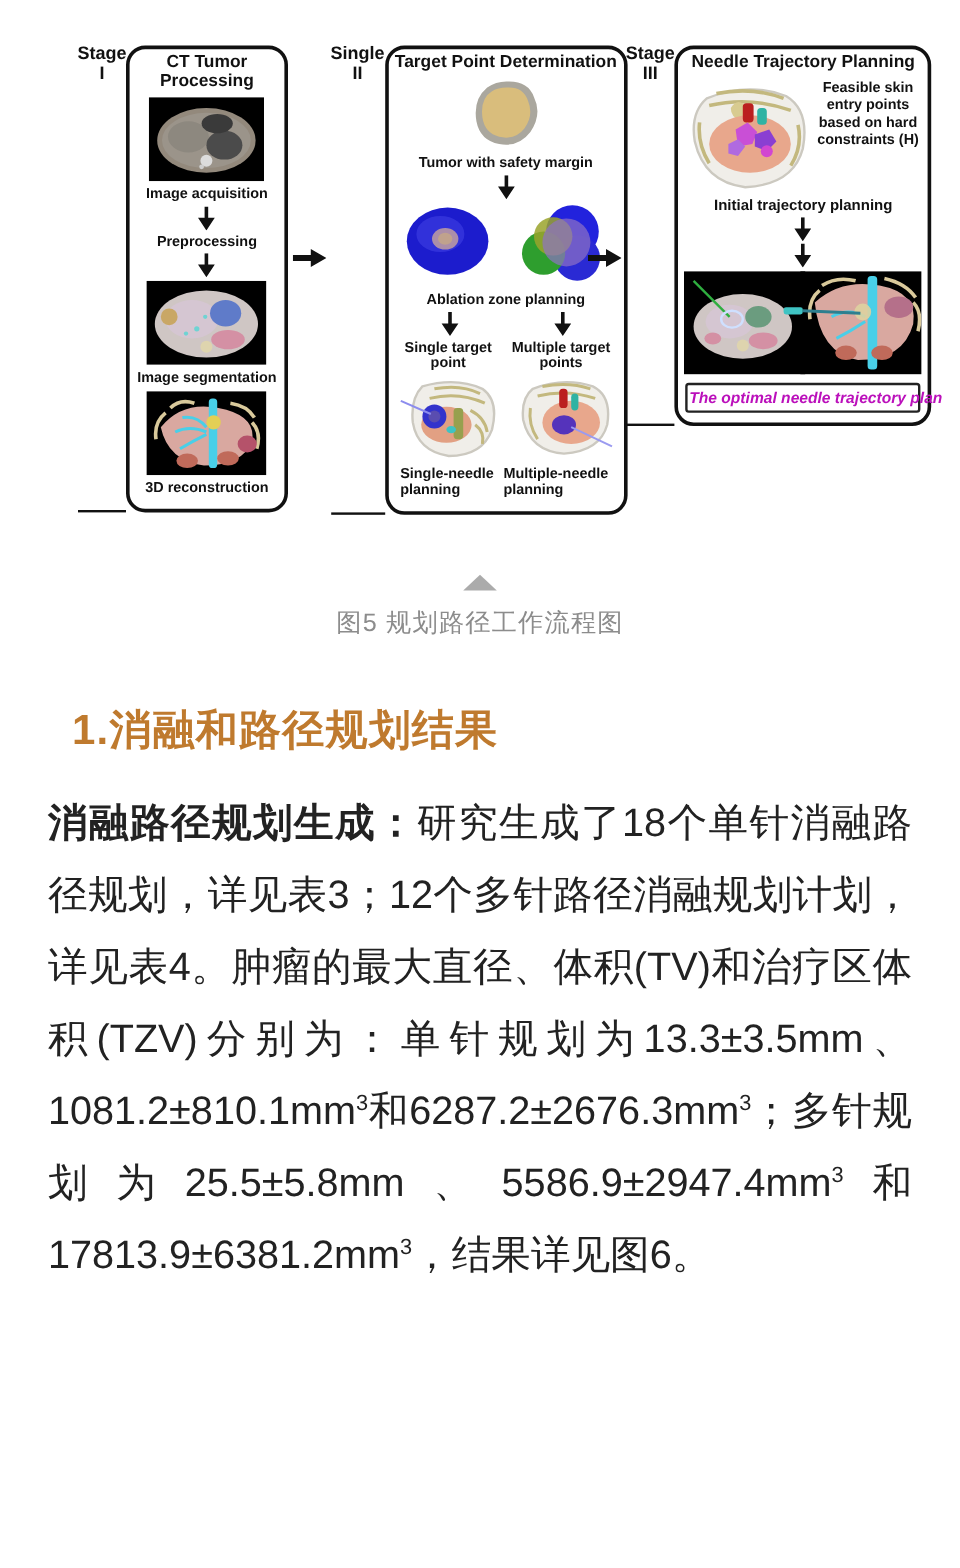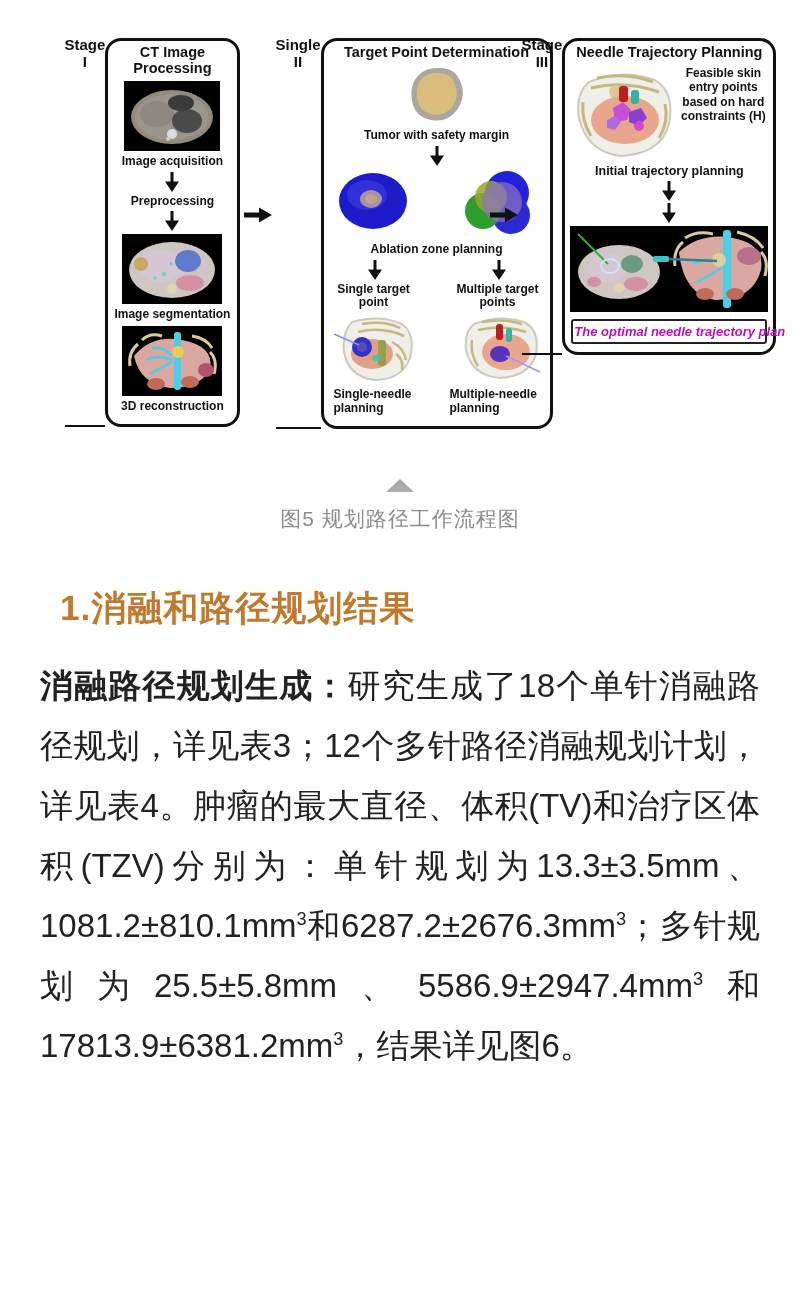--- a/index.html
+++ b/index.html
@@ -22,21 +22,21 @@
   .stage-label{
     text-align:center;font-weight:bold;font-size:15px;color:var(--line);
     border-bottom:2px solid var(--line);padding-bottom:3px;
   }
   .stage-box{
     border:3px solid var(--line);border-radius:16px;margin-top:2px;background:#fff;
     padding:4px 4px 8px;display:flex;flex-direction:column;align-items:center;
   }
   .box-title{font-weight:bold;font-size:14.5px;text-align:center;color:var(--line);line-height:1.1;margin-bottom:2px;}
   .step-label{font-weight:bold;font-size:12px;text-align:center;line-height:1.15;margin:2px 0;color:var(--line);}
-  .two-col{display:flex;width:100%;justify-content:space-around;align-items:flex-start;gap:30px;}
+  .two-col{display:flex;width:100%;justify-content:space-around;align-items:flex-start;}
   .arrow-d{margin:1px 0;}
   .between-arrow{margin-top:170px;padding:0 4px;}
   .thumb{display:block;margin:2px 0;}
   .entry-row{display:flex;align-items:flex-start;margin-top:3px;width:100%;}
   .entry-note{font-weight:bold;font-size:12px;line-height:1.2;text-align:center;width:92px;color:var(--line);}
   .opt-block{font-weight:bold;font-size:12.5px;line-height:1.2;text-align:left;width:180px;margin:2px 0;color:var(--line);}
   .plan-box{
     width:196px;border:2px solid #222;border-radius:3px;background:#fff;
     font-style:italic;font-weight:bold;font-size:13px;color:var(--magenta);
     text-align:left;padding:3px 1px;margin-top:5px;white-space:nowrap;
@@ -70,21 +70,21 @@
 <body>
 
 <div class="page">
 
   <figure class="workflow">
     <div class="fig-row">
 
       <div class="stage stage-c1">
         <div class="stage-label">Stage I</div>
         <div class="stage-box">
-          <div class="box-title">CT Image Processing</div>
+          <div class="box-title">CT Tumor Processing</div>
 
           <svg class="thumb" width="96" height="70" viewBox="0 0 96 70">
             <rect width="96" height="70" fill="#000"></rect>
             <ellipse cx="48" cy="36" rx="41" ry="27" fill="#93897c"></ellipse>
             <ellipse cx="48" cy="36" rx="37" ry="23" fill="#9b948a"></ellipse>
             <ellipse cx="33" cy="33" rx="17" ry="13" fill="#8d887f"></ellipse>
             <ellipse cx="63" cy="40" rx="15" ry="12" fill="#4b4b4b"></ellipse>
             <ellipse cx="57" cy="22" rx="13" ry="8" fill="#3a3a3a"></ellipse>
             <circle cx="48" cy="53" r="5" fill="#dcdcdc"></circle>
             <circle cx="44" cy="58" r="2" fill="#cfcfcf"></circle>

